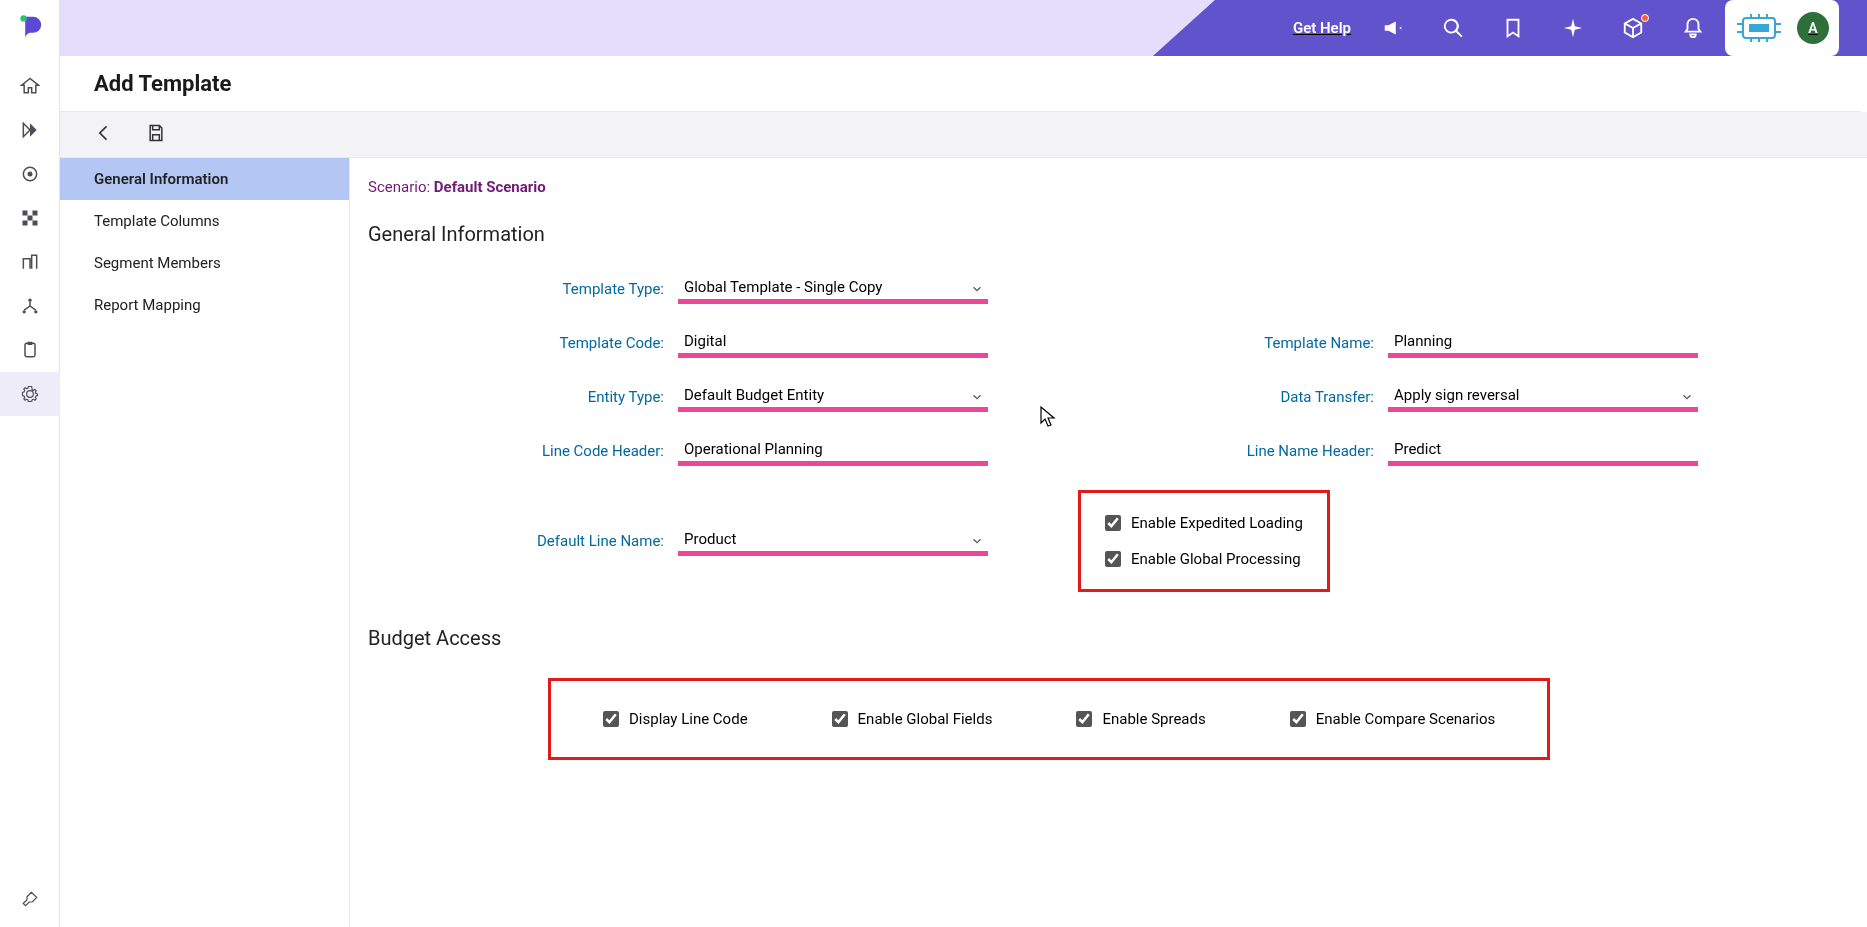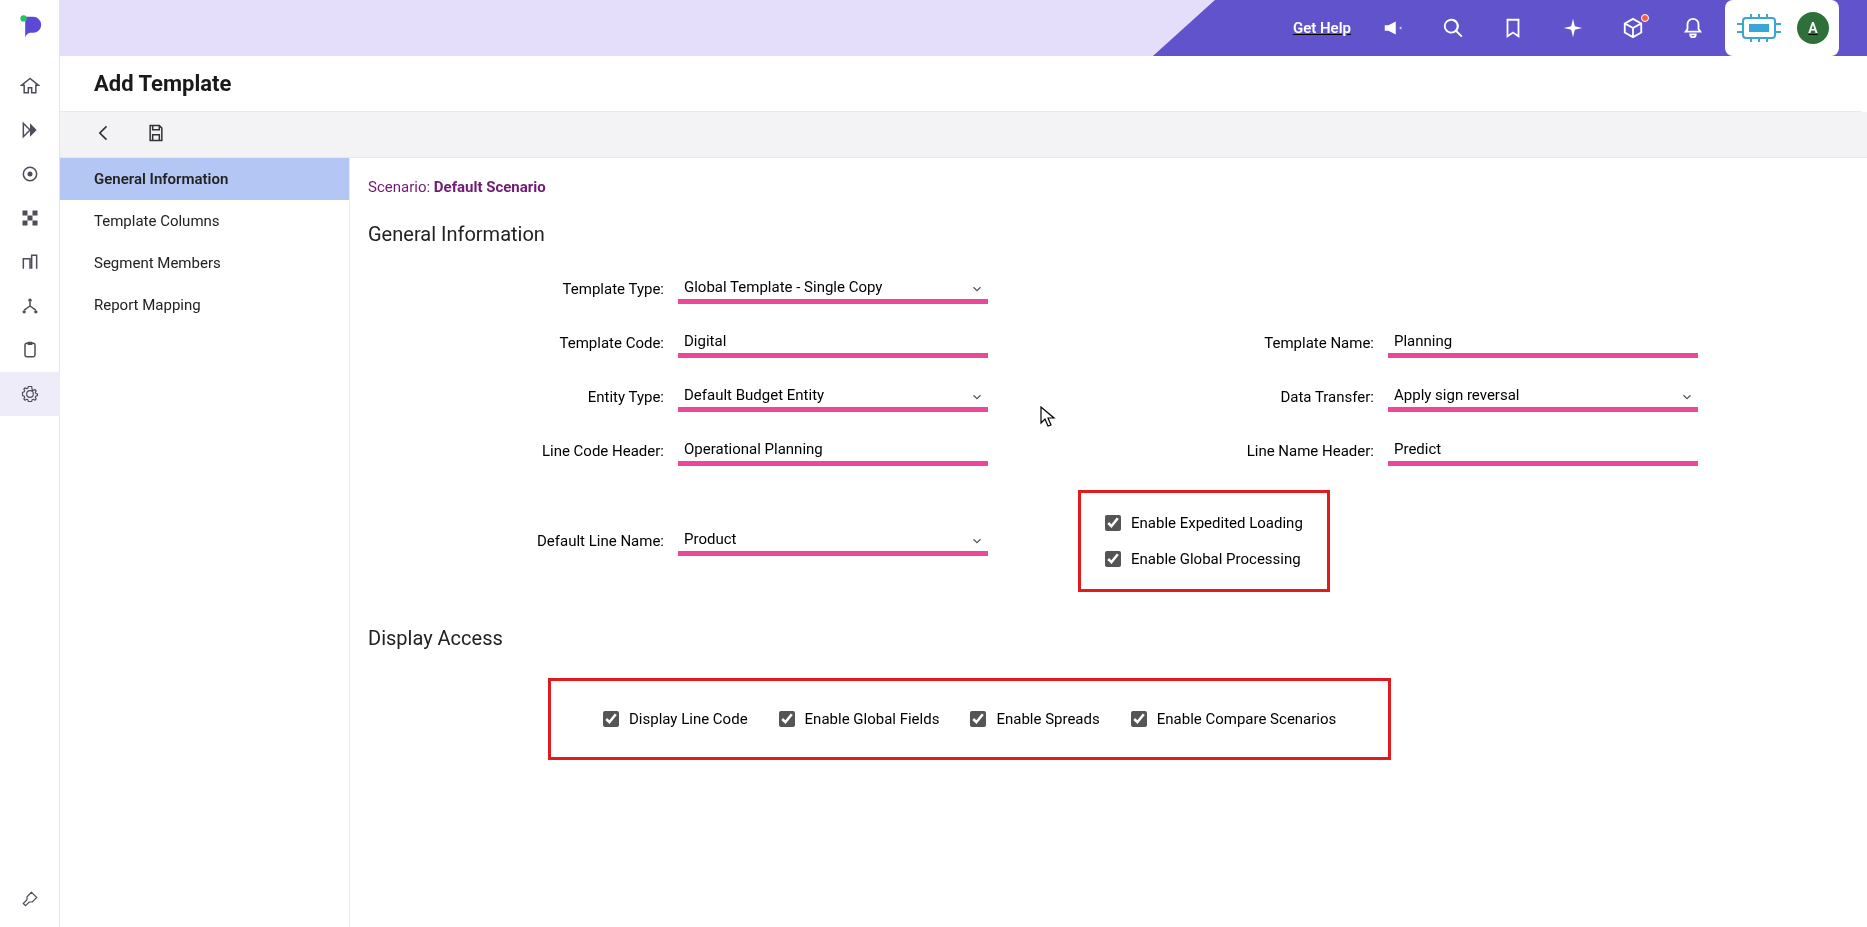--- a/index.html
+++ b/index.html
@@ -84,35 +84,35 @@
   .scenario-line{ font-size:15px; color:#701a75; margin-bottom:26px;}
   .scenario-line strong{ font-weight:700;}
   .section-h{ font-size:20px; font-weight:400; color:#222; margin-bottom:28px;}
 
   .form-grid{
     display:grid; grid-template-columns: 620px 620px; column-gap:90px; row-gap:24px;
   }
   .field{
     display:flex; align-items:center; justify-content:flex-end;
   }
-  .field label{ width:210px; text-align:right; padding-right:14px; font-size:15px; color:#000000;}
+  .field label{ width:210px; text-align:right; padding-right:14px; font-size:15px; color:#0369a1;}
   .underline-input{
     width:310px; height:30px; border:none; border-bottom:5px solid #ec4899;
     padding:0 6px; font-size:15px; background:transparent; outline:none;
   }
   .dropdown{ position:relative; width:310px;}
   .dropdown .underline-input{ padding-right:24px; width:100%;}
   .dropdown .caret{
     position:absolute; right:4px; top:50%; transform:translateY(-50%);
     pointer-events:none;
   }
   .red-box{ border:3px solid #e11b1b; padding:12px 24px; display:inline-block;}
   .chk-row{ display:flex; align-items:center; gap:10px; font-size:15px; height:36px;}
   .chk-row input{ width:16px; height:16px; accent-color:#555;}
-  .editing-row{ display:flex; gap:31px; padding:8px 28px;}
+  .editing-row{ display:flex; gap:84px; padding:8px 28px;}
 
   .cursor{ position:absolute; pointer-events:none;}
 </style>
 </head>
 <body>
 
 <div class="rail">
   <div class="logo">
     <svg viewBox="0 0 40 40" width="32" height="32">
       <path d="M14 36 V6 H24 a10 10 0 0 1 0 20 H20 a8 8 0 0 0 -6 10 Z" fill="#5b49d6"></path>
@@ -323,21 +323,21 @@
           <span>Enable Expedited Loading</span>
         </label>
         <label class="chk-row">
           <input type="checkbox" checked="" style="">
           <span>Enable Global Processing</span>
         </label>
       </div>
     </div>
   </div>
 
-  <div class="section-h" style="margin-top:34px;">Display Access</div>
+  <div class="section-h" style="margin-top:34px;">Budget Access</div>
 
   <div style="margin-left:180px;">
     <div class="red-box">
       <div class="editing-row">
         <label class="chk-row">
           <input type="checkbox" checked="" style="">
           <span>Display Line Code</span>
         </label>
         <label class="chk-row">
           <input type="checkbox" checked="" style="">

